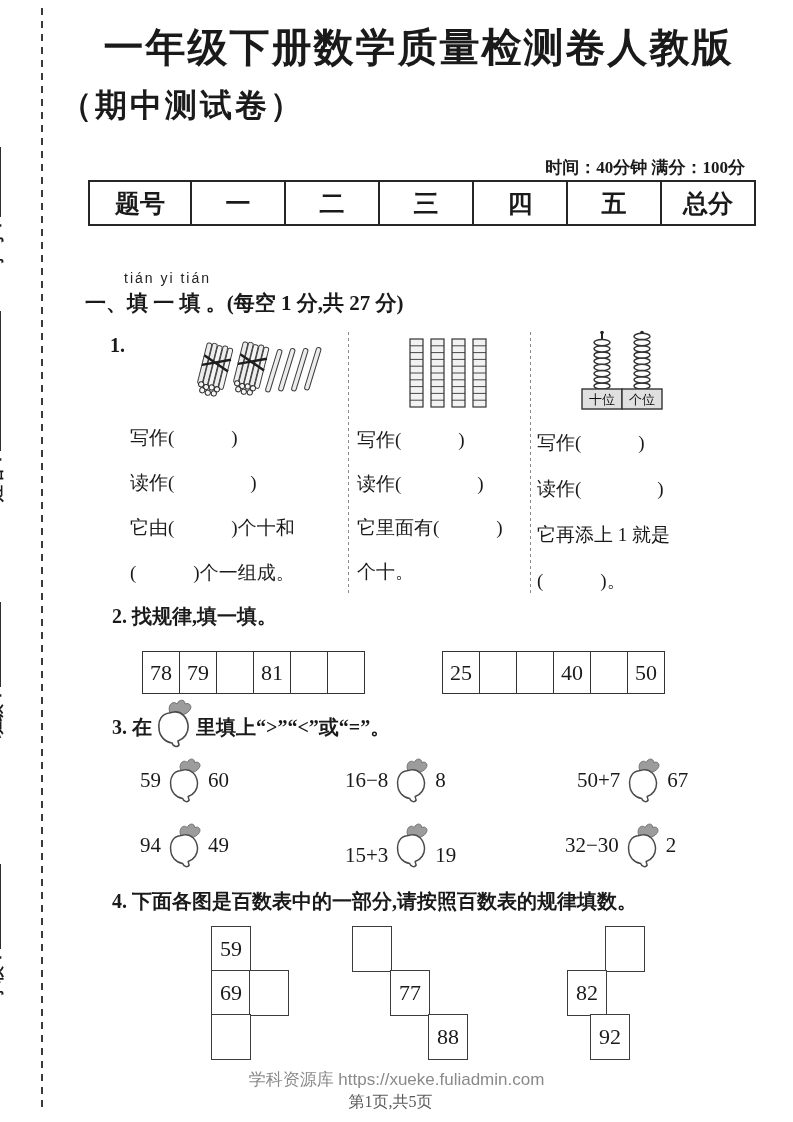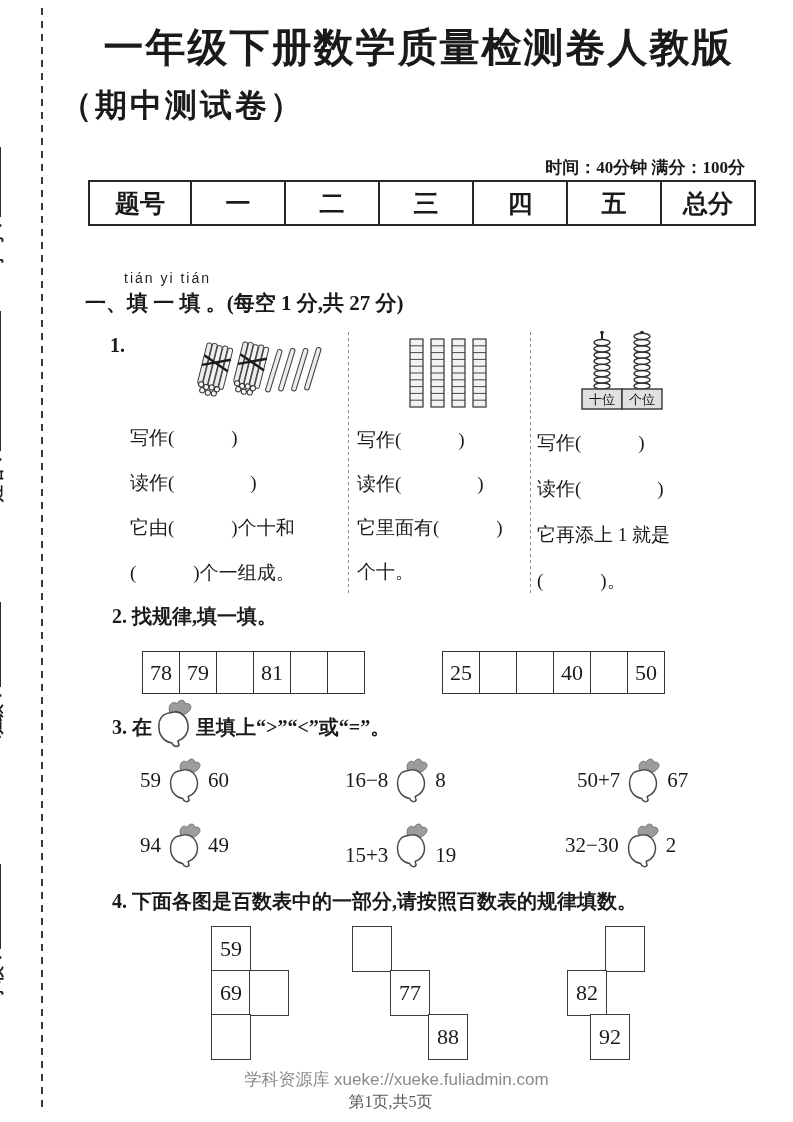--- a/index.html
+++ b/index.html
@@ -291,16 +291,16 @@
   <div class="gcell" style="left:211px;top:1014px;"></div>
 
   <div class="gcell" style="left:352px;top:926px;"></div>
   <div class="gcell" style="left:390px;top:970px;">77</div>
   <div class="gcell" style="left:428px;top:1014px;">88</div>
 
   <div class="gcell" style="left:605px;top:926px;"></div>
   <div class="gcell" style="left:567px;top:970px;">82</div>
   <div class="gcell" style="left:590px;top:1014px;">92</div>
 
-  <div class="abs footer1 sans">学科资源库 xueke://xueke.fuliadmin.com</div>
+  <div class="abs footer1 sans">学科资源库 https://xueke.fuliadmin.com</div>
   <div class="abs footer2">第1页,共5页</div>
 
 </div>
 
 </body></html>

